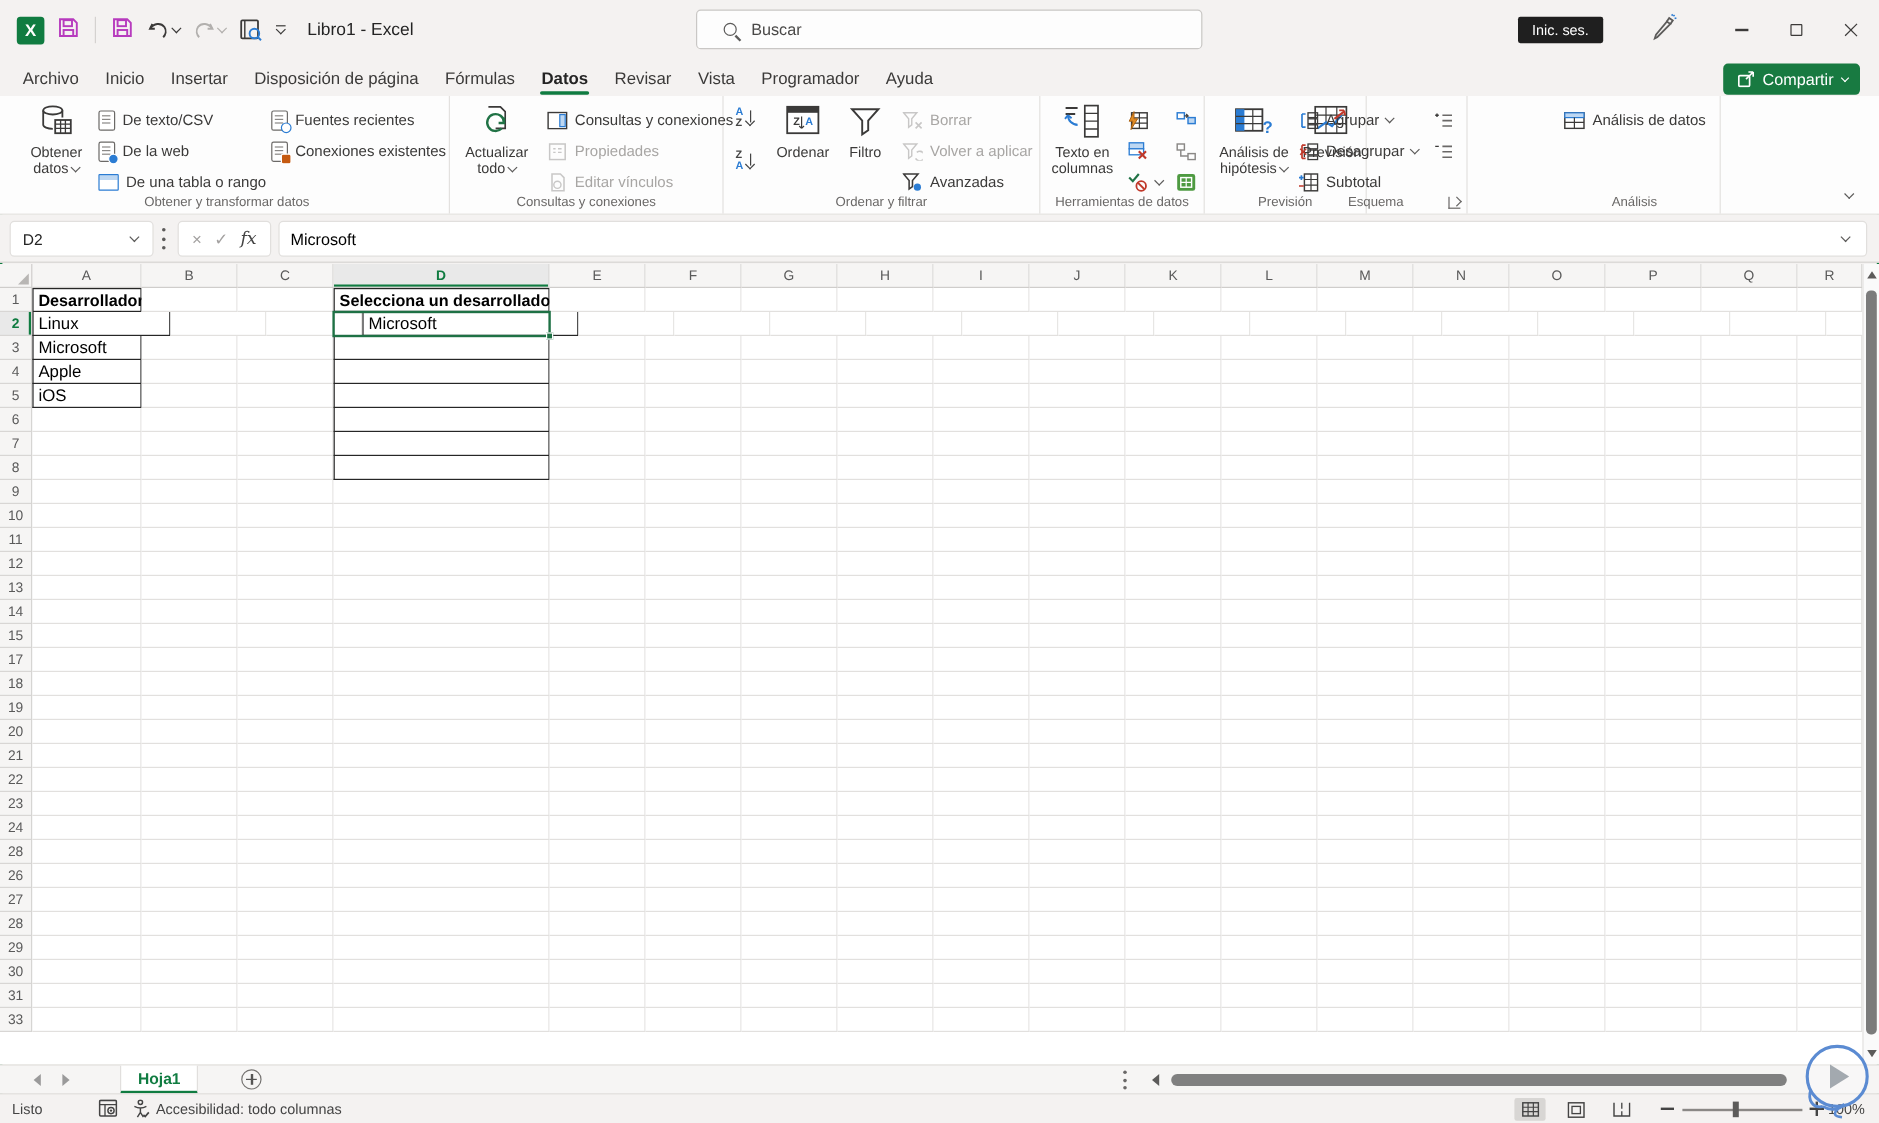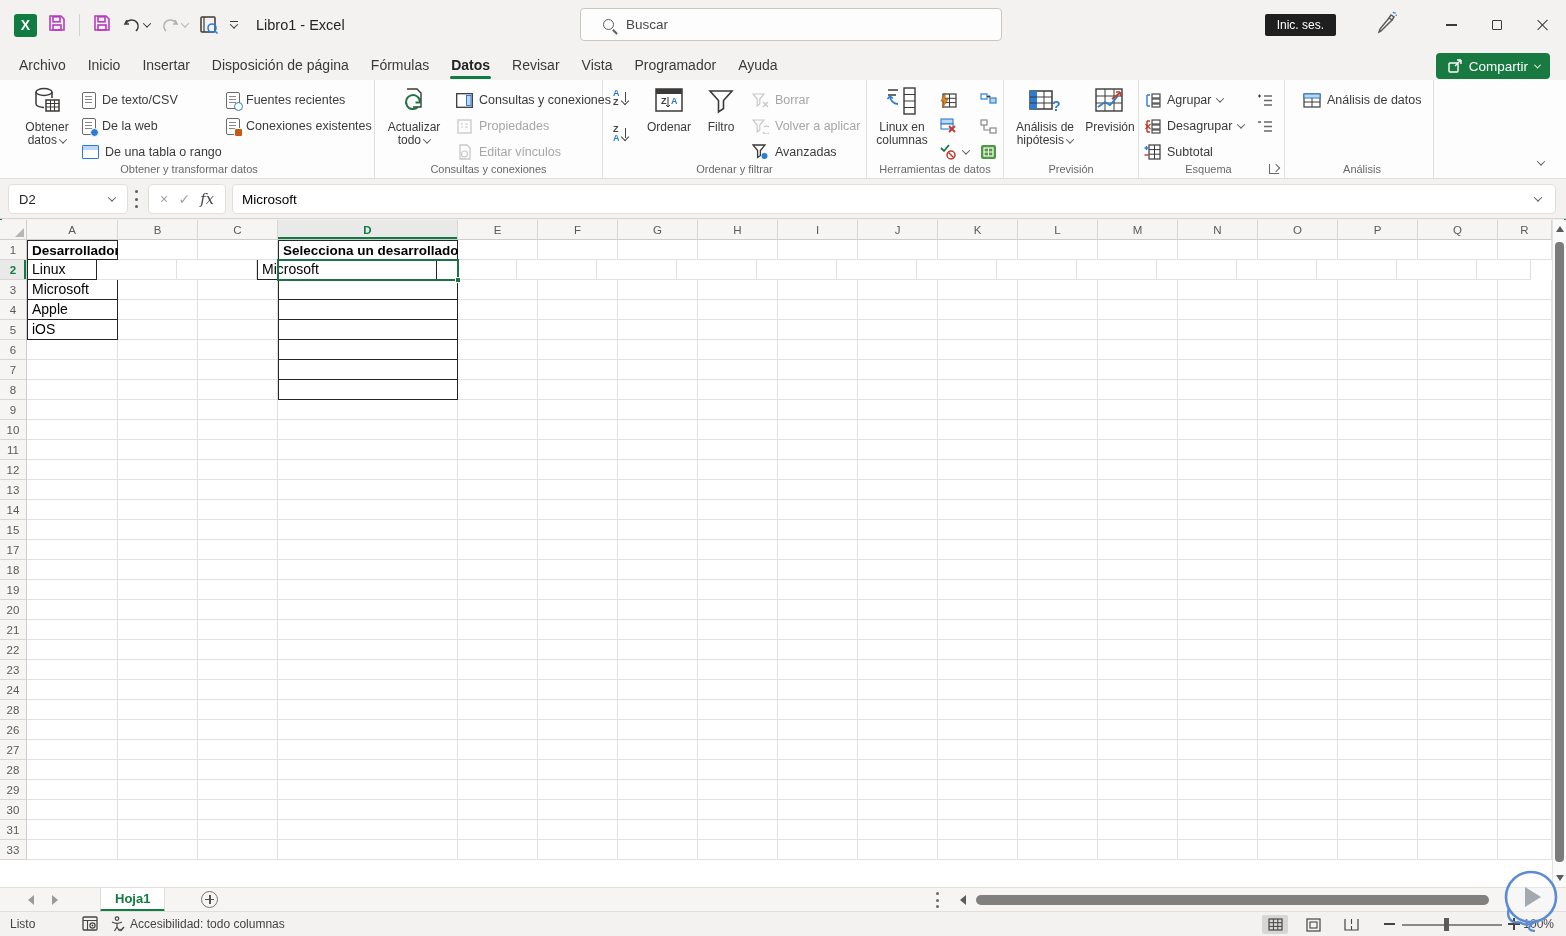--- a/index.html
+++ b/index.html
@@ -382,21 +382,21 @@
       <div class="bigbtn" style="left:4px; width:62px;">
         <div class="bic">
           <svg width="32" height="30" viewBox="0 0 32 30">
               <path d="M2 4 h10 M2 9 h8" stroke="#3b3a39" stroke-width="1.5"></path>
               <path d="M12 18 a8 8 0 0 1 -8 -8" fill="none" stroke="#2b7cd3" stroke-width="1.8"></path>
               <path d="M4 10 l-2.5 3 M4 10 l3 2.5" stroke="#2b7cd3" stroke-width="1.6" fill="none"></path>
               <rect x="18" y="2" width="11" height="26" fill="#fff" stroke="#3b3a39" stroke-width="1.4"></rect>
               <path d="M18 8.5 h11 M18 15 h11 M18 21.5 h11" stroke="#3b3a39" stroke-width="1.1"></path>
             </svg>
         </div>
-        <span>Linux en columnas</span>
+        <span>Texto en columnas</span>
       </div>
       <span class="ritem r1" style="left:72px;">
           <span class="mini">
             <svg width="18" height="17" viewBox="0 0 18 17">
               <rect x="4" y="2" width="13" height="13" fill="#fff" stroke="#3b3a39" stroke-width="1.2"></rect>
               <path d="M4 6.3 h13 M4 10.6 h13 M10.5 2 v13" stroke="#3b3a39" stroke-width="1"></path>
               <path d="M6 1 l-4 8 h3 l-1.5 7 5.5 -9 h-3z" fill="#e08c26" stroke="#a85f10" stroke-width=".8"></path>
             </svg>
           </span>
         </span>
@@ -470,21 +470,21 @@
               <path d="M4 20 l7 -5 5 3 8 -9" fill="none" stroke="#2b7cd3" stroke-width="1.8"></path>
               <path d="M18 12 l8 -6" stroke="#c0392b" stroke-width="1.8"></path>
               <path d="M26 5 l1 4 m-1 -4 l-4 0" stroke="#c0392b" stroke-width="1.6" fill="none"></path>
             </svg>
         </div>
         <span>Previsión</span>
       </div>
       <div class="glabel">Previsión</div>
     </div>
 
-    <div class="rgroup" style="left:1133px; width:152px;">
+    <div class="rgroup" style="left:1071px; width:152px;">
       <div class="ritem r1" style="left:10px;">
         <span class="mini">
             <svg width="17" height="15" viewBox="0 0 17 15">
               <path d="M3 2 v11 M3 2 h3 M3 13 h3" fill="none" stroke="#2b7cd3" stroke-width="1.4"></path>
               <rect x="8" y="1" width="8" height="4" fill="none" stroke="#3b3a39" stroke-width="1.1"></rect>
               <rect x="8" y="6" width="8" height="4" fill="none" stroke="#3b3a39" stroke-width="1.1"></rect>
               <rect x="8" y="11" width="8" height="3" fill="none" stroke="#3b3a39" stroke-width="1.1"></rect>
             </svg>
           </span>
         <span>Agrupar</span>
@@ -607,21 +607,21 @@
           <div class="cell" style="width: 80px;"></div>
           <div class="cell" style="width: 80px;"></div>
           <div class="cell" style="width: 80px;"></div>
           <div class="cell" style="width: 80px;"></div>
           <div class="cell" style="width: 80px;"></div>
           <div class="cell" style="width: 80px;"></div>
           <div class="cell" style="width: 54px;"></div>
         </div>
         <div class="grow">
           <div class="rh hl">2</div>
-          <div class="cell" style="width: 70px; border-left: 1px solid rgb(38, 38, 38); border-right: 1px solid rgb(38, 38, 38); border-bottom: 1px solid rgb(38, 38, 38);">Linux</div>
+          <div class="cell" style="width: 115px; border-left: 1px solid rgb(38, 38, 38); border-right: 1px solid rgb(38, 38, 38); border-bottom: 1px solid rgb(38, 38, 38);">Linux</div>
           <div class="cell" style="width: 80px;"></div>
           <div class="cell" style="width: 80px;"></div>
           <div class="cell" style="width: 180px; border-left: 1px solid rgb(38, 38, 38); border-right: 1px solid rgb(38, 38, 38); border-bottom: 1px solid rgb(38, 38, 38);">Microsoft</div>
           <div class="cell" style="width: 80px;"></div>
           <div class="cell" style="width: 80px;"></div>
           <div class="cell" style="width: 80px;"></div>
           <div class="cell" style="width: 80px;"></div>
           <div class="cell" style="width: 80px;"></div>
           <div class="cell" style="width: 80px;"></div>
           <div class="cell" style="width: 80px;"></div>

